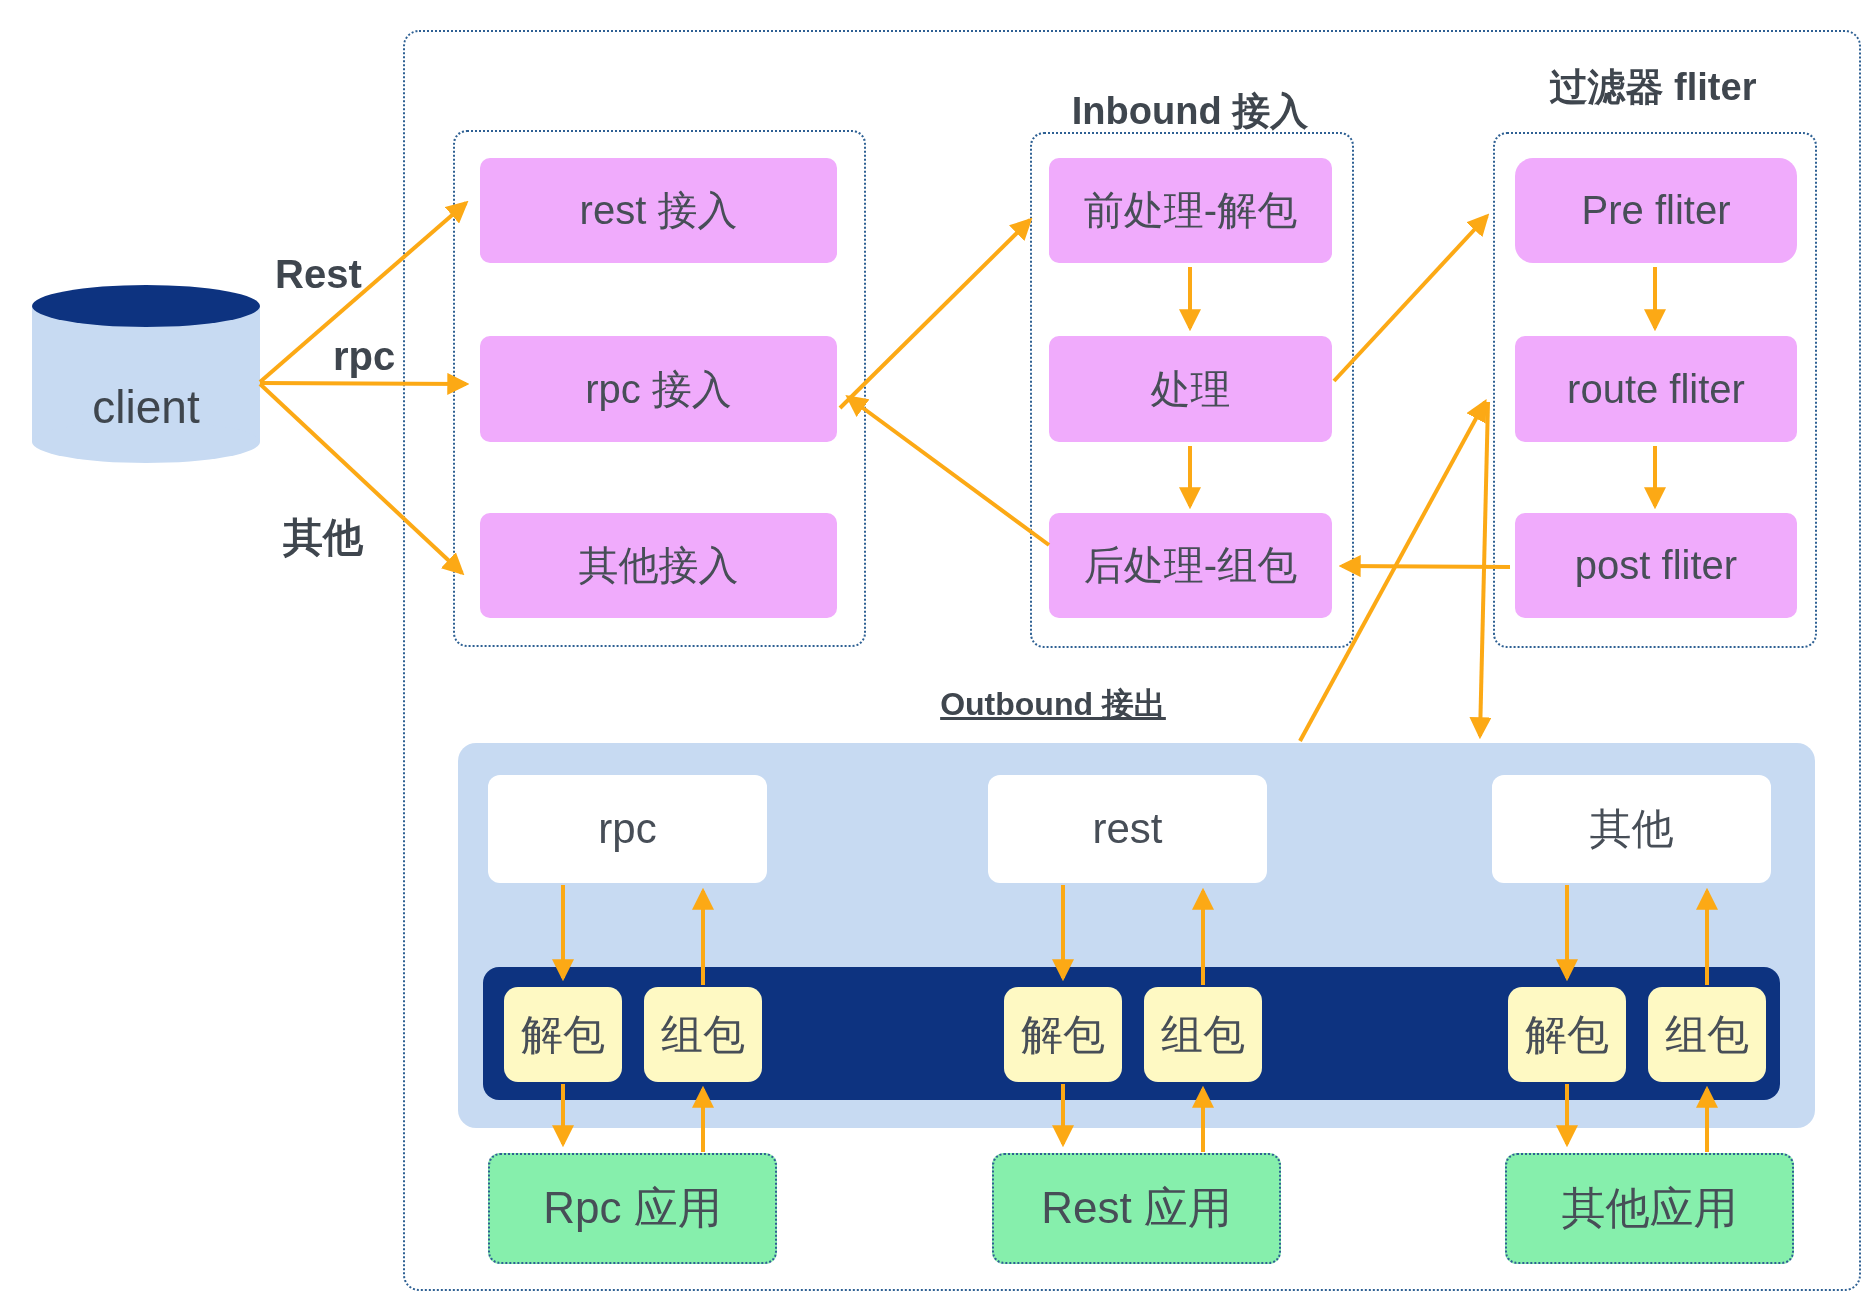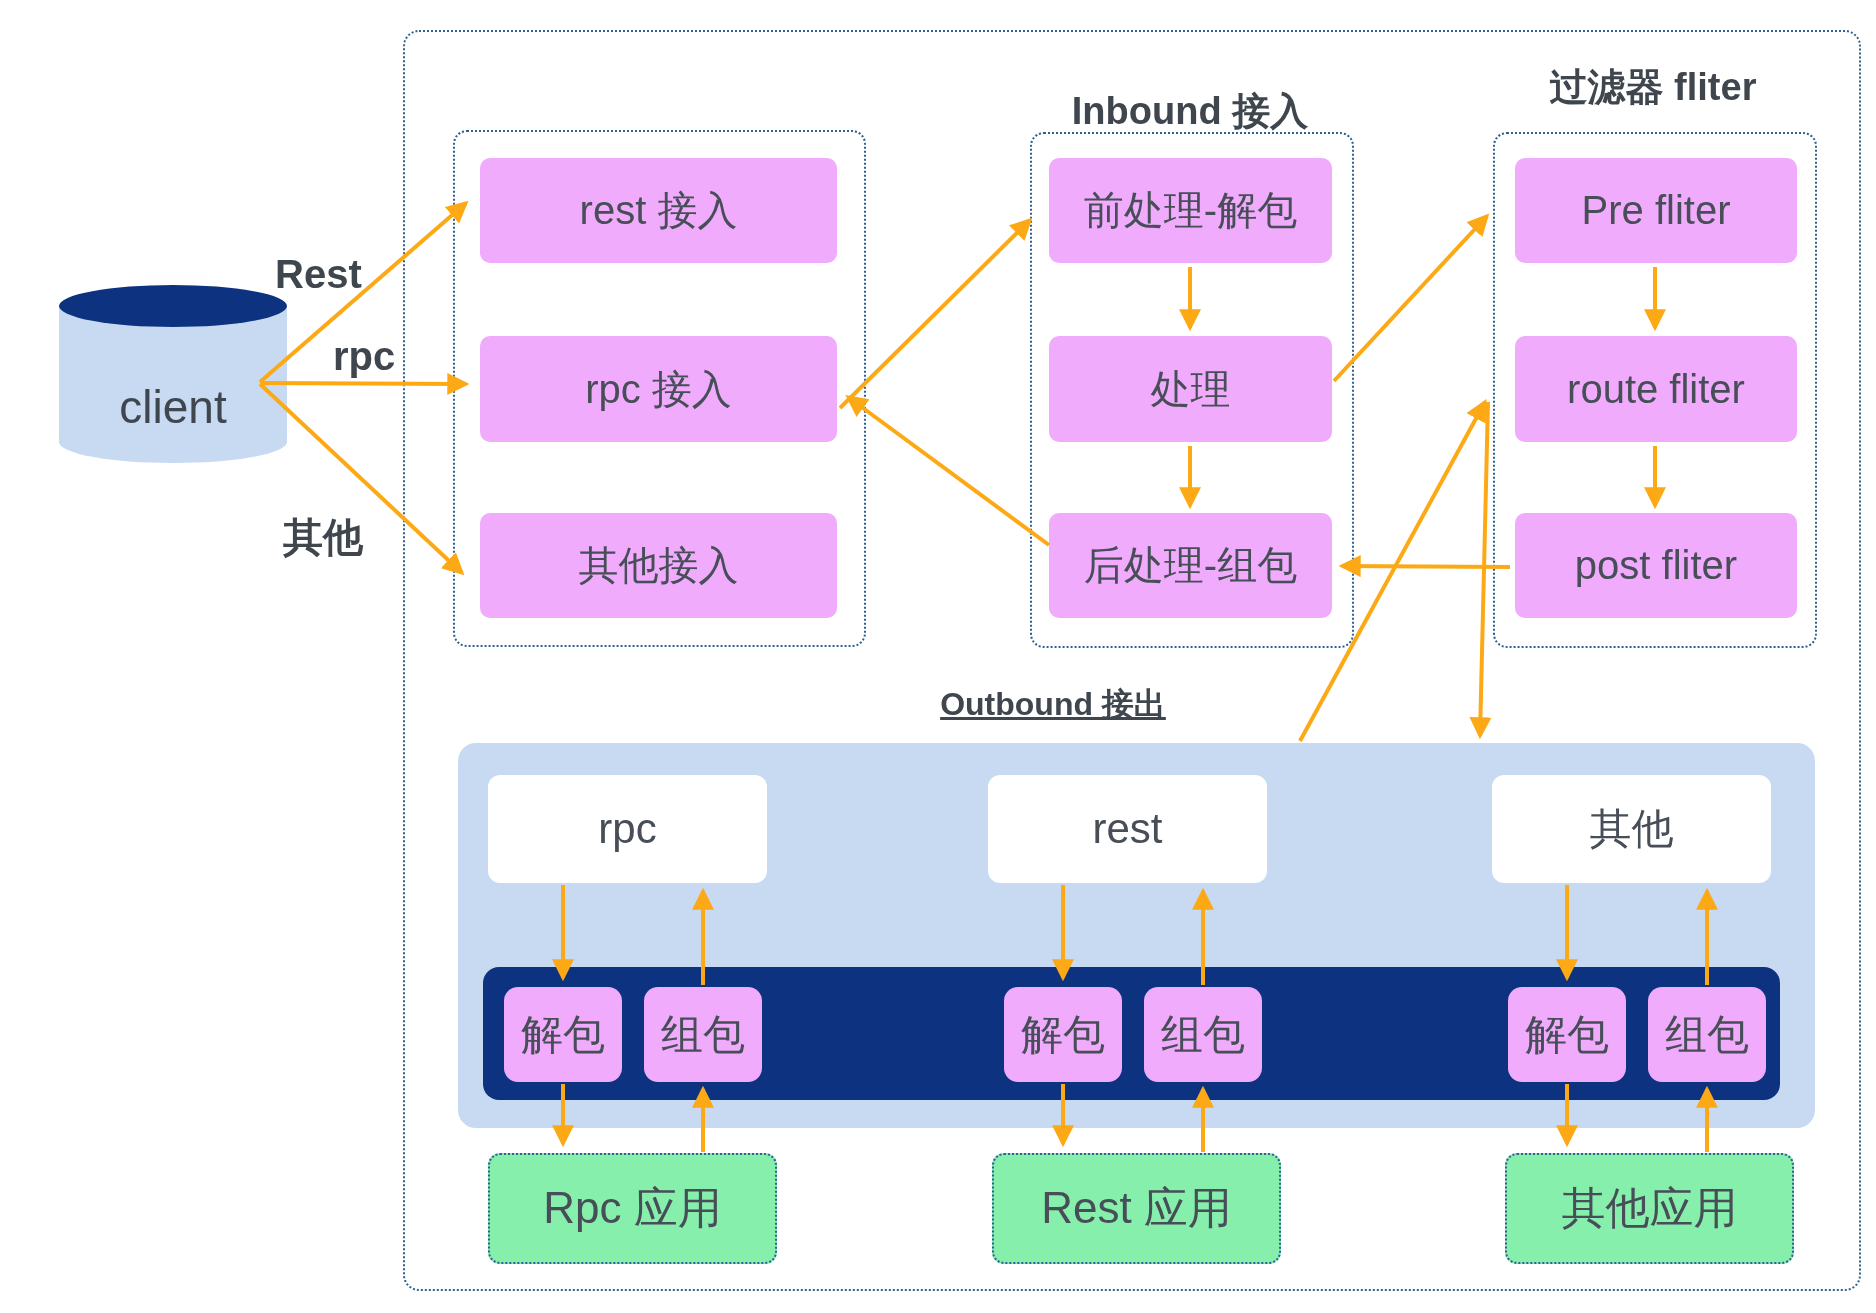--- a/index.html
+++ b/index.html
@@ -21,36 +21,36 @@
   
   .node{
     background:#f0abfc;border-radius:10px;display:flex;align-items:center;justify-content:center;
     font-size:40px;font-weight:500;color:#474E57;white-space:nowrap;
   }
   
   .sec-title{
     font-weight:700;font-size:38px;color:#3F464E;text-align:center;white-space:nowrap;
   }
   
-  .cylinder{left:32px;top:285px;width:228px;height:178px;margin-left:27px;}
+  .cylinder{left:32px;top:285px;width:228px;height:178px;}
   .cyl-body{position:absolute;left:0;top:21px;width:228px;height:136px;background:#C7DAF2;}
   .cyl-top{position:absolute;left:0;top:0;width:228px;height:42px;border-radius:50%;background:#0D3380;}
   .cyl-bottom{position:absolute;left:0;bottom:0;width:228px;height:42px;border-radius:50%;background:#C7DAF2;}
   .cyl-label{position:absolute;left:0;right:0;top:95px;text-align:center;font-size:46px;font-weight:500;color:#3F464E;}
   
   .edge-label{font-size:40px;font-weight:600;color:#3F464E;white-space:nowrap;}
   
   .ob-panel{left:458px;top:743px;width:1357px;height:385px;background:#C7DAF2;border-radius:18px;}
   .ob-bar{left:483px;top:967px;width:1297px;height:133px;background:#0D3380;border-radius:16px;}
   .proto-box{
     background:#ffffff;border-radius:12px;width:279px;height:108px;top:775px;
     display:flex;align-items:center;justify-content:center;font-size:42px;font-weight:500;color:#474E57;
   }
   .pk-box{
-    background:#f0abfc;border-radius:14px;width:118px;height:95px;top:987px;
+    background:#fef9c3;border-radius:14px;width:118px;height:95px;top:987px;
     display:flex;align-items:center;justify-content:center;font-size:42px;font-weight:500;color:#474E57;
   }
   .app-box{
     background:#86efac;border:2px dotted #2E6093;border-radius:12px;width:285px;height:107px;top:1153px;
     display:flex;align-items:center;justify-content:center;font-size:44px;font-weight:500;color:#474E57;
   }
   svg.arrow-layer{position:absolute;left:0;top:0;width:1876px;height:1313px;pointer-events:none;}
 </style>
 </head>
 <body>
@@ -78,21 +78,21 @@
   <div class="abs node" style="left:480px;top:158px;width:357px;height:105px;">rest 接入</div>
   <div class="abs node" style="left:480px;top:336px;width:357px;height:106px;">rpc 接入</div>
   <div class="abs node" style="left:480px;top:513px;width:357px;height:105px;">其他接入</div>
 
   <div class="abs group-frame g-inbound"></div>
   <div class="abs node" style="left:1049px;top:158px;width:283px;height:105px;">前处理-解包</div>
   <div class="abs node" style="left:1049px;top:336px;width:283px;height:106px;">处理</div>
   <div class="abs node" style="left:1049px;top:513px;width:283px;height:105px;">后处理-组包</div>
 
   <div class="abs group-frame g-filter"></div>
-  <div class="abs node" style="left:1515px;top:158px;width:282px;height:105px;">Pre fliter</div>
+  <div class="abs node" style="left:1515px;top:158px;width:282px;height:105px;border-radius:18px;">Pre fliter</div>
   <div class="abs node" style="left:1515px;top:336px;width:282px;height:106px;">route fliter</div>
   <div class="abs node" style="left:1515px;top:513px;width:282px;height:105px;">post fliter</div>
 
   <div class="abs ob-panel"></div>
   <div class="abs ob-bar"></div>
 
   <div class="abs proto-box" style="left:488px;">rpc</div>
   <div class="abs pk-box" style="left:504px;">解包</div>
   <div class="abs pk-box" style="left:644px;">组包</div>
   <div class="abs app-box" style="left:488px;">Rpc 应用</div>

